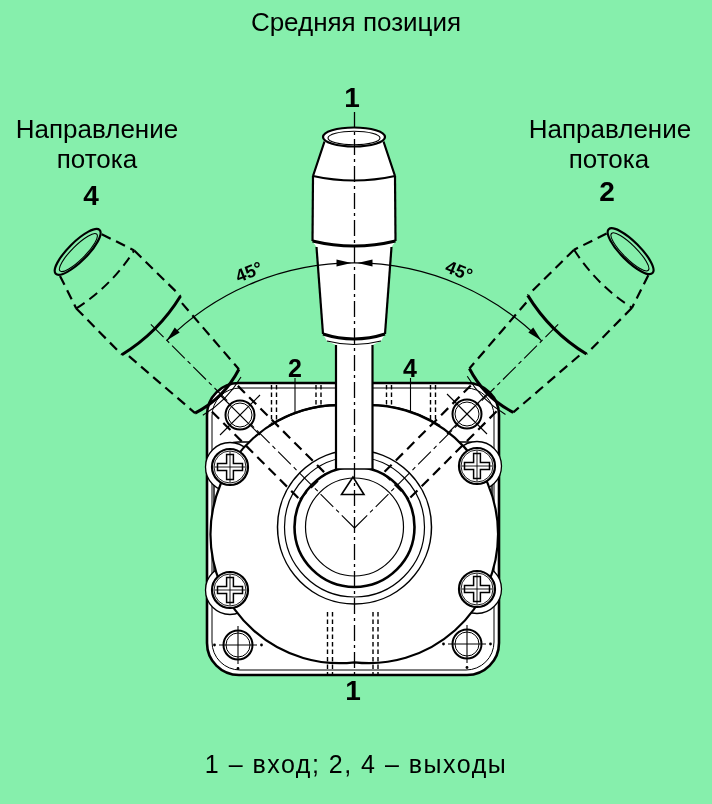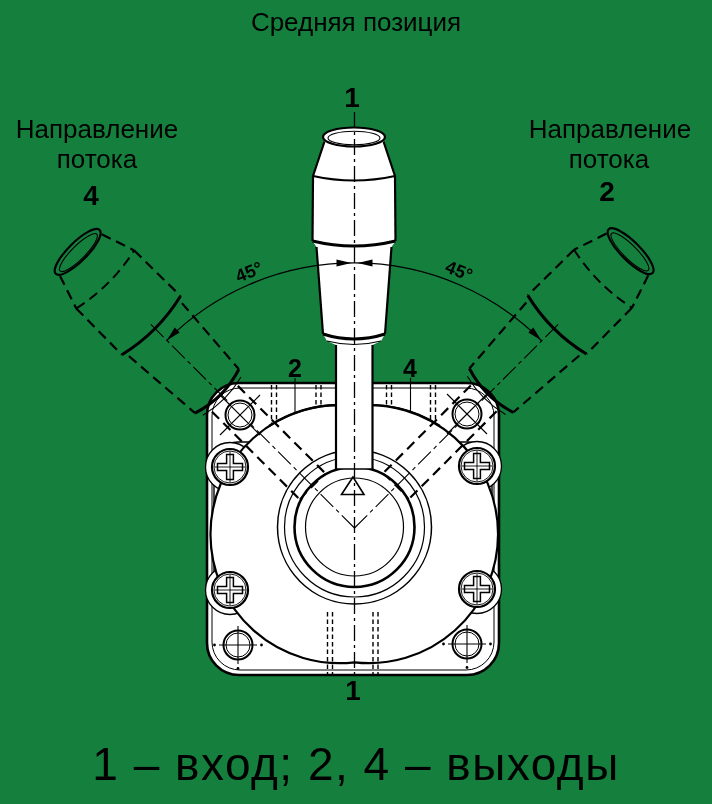--- a/index.html
+++ b/index.html
@@ -1,24 +1,24 @@
 <!DOCTYPE html>
 <html><head>
 <meta charset="utf-8">
 <style>
   html,body{margin:0;padding:0;background:#ffffff;}
-  #stage{position:relative;width:712px;height:804px;background:#15803d;overflow:hidden;
+  #stage{position:relative;width:712px;height:804px;background:#86efac;overflow:hidden;
          font-family:"Liberation Sans", sans-serif;color:#000;}
   #drawing{position:absolute;left:0;top:0;width:712px;height:804px;}
   .lbl{position:absolute;text-align:center;white-space:nowrap;color:#000;}
   .t24{font-size:26px;line-height:30px;}
   .num{font-size:28px;font-weight:bold;line-height:28px;}
   .portnum{font-size:25px;font-weight:bold;line-height:25px;}
   .ang{font-size:18px;font-weight:bold;line-height:18px;}
-  .caption{font-size:46px;line-height:40px;letter-spacing:1.5px;}
+  .caption{font-size:25px;line-height:40px;letter-spacing:1.5px;}
   .phantom{stroke-dasharray:10 6;}
 </style>
 </head>
 <body>
 
 <div id="stage">
 
   <svg id="drawing" viewBox="0 0 712 804" fill="none" stroke="none">
     <defs>
       <g id="leverShape" stroke="#000" fill="none">

